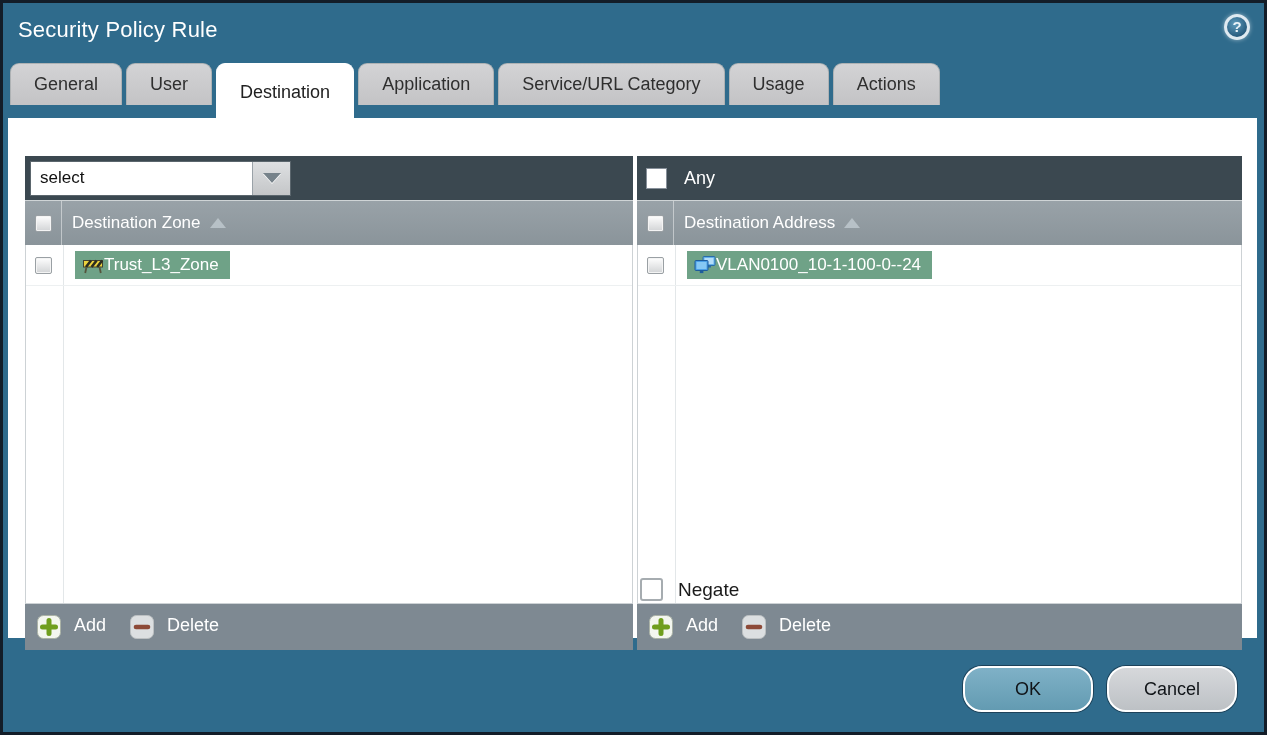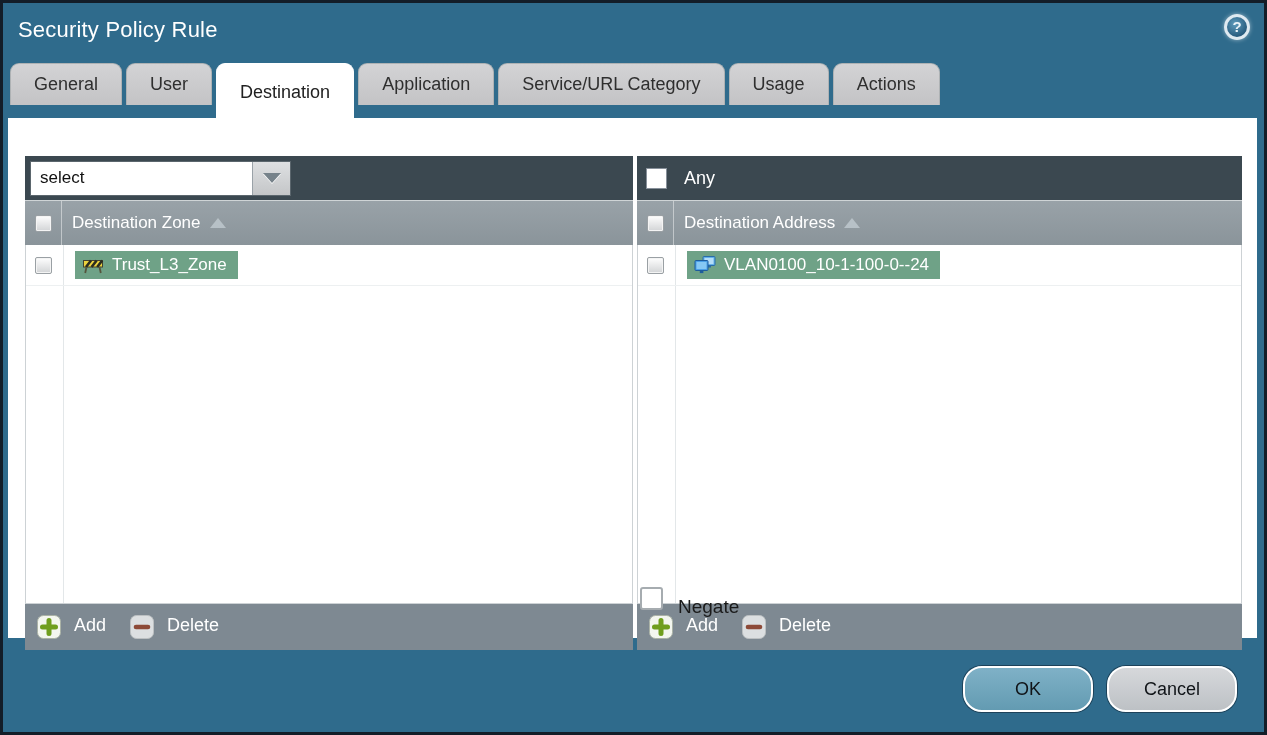--- a/index.html
+++ b/index.html
@@ -46,33 +46,33 @@
   .cb{width:17px;height:17px;background:linear-gradient(#fefefe,#d2d4d6);
     border:1px solid #9aa0a4;border-radius:2px;box-shadow:inset 0 0 0 1px #f4f4f4;cursor:pointer;}
   .coltitle{color:#fff;font-size:17px;margin-left:10px;display:flex;align-items:center;cursor:pointer;}
   .tri-up{width:0;height:0;border-left:8px solid transparent;border-right:8px solid transparent;
     border-bottom:10px solid #b7c1c7;margin-left:9px;}
   
   .rows{flex:1;background:#fff;position:relative;border:1px solid #cdd2d5;border-top:none;overflow:hidden;}
   .rows .vline{position:absolute;left:37px;top:0;bottom:0;border-right:1px solid #e3e7e9;}
   .row{height:41px;display:flex;align-items:center;border-bottom:1px solid #edf0f1;position:relative;}
   .row .cb{margin-left:9px;}
-  .chip{margin-left:23px;height:28px;display:inline-flex;align-items:center;gap:8px;
+  .chip{margin-left:23px;height:28px;display:inline-flex;align-items:center;
     background:#6fa287;color:#fff;font-size:17px;padding:0 11px 0 7px;cursor:pointer;}
   
   .pfoot{height:46px;background:#7e8992;display:flex;align-items:center;padding-left:12px;flex:none;}
   .tool{display:flex;gap:13px;cursor:pointer;}
   .tool .lbl{color:#fff;font-size:18px;}
   .tool.disabled{cursor:default;}
   .tool.disabled .lbl{color:#ffffff;}
   .tool + .tool{margin-left:24px;}
   
   .negate{position:absolute;left:632px;top:460px;display:flex;align-items:center;}
   .negcb{width:23px;height:23px;background:#fff;border:2px solid #a6acb0;border-radius:3px;cursor:pointer;}
-  .neglabel{font-size:19px;color:#1a1a1a;margin-left:15px;margin-top:18px;}
+  .neglabel{font-size:19px;color:#1a1a1a;margin-left:15px;}
   
   .btn{position:absolute;top:663px;width:130px;height:46px;border-radius:19px;border:2px solid #fff;
     font-size:18px;color:#101418;display:flex;align-items:center;justify-content:center;
     box-shadow:0 0 0 1px rgba(8,18,28,.45);cursor:pointer;z-index:3;}
   .btn.ok{left:960px;background:linear-gradient(#7fb1c7,#639bb2);}
   .btn.cancel{left:1104px;background:linear-gradient(#d6d8db,#bdc1c5);}
 </style>
 </head>
 <body>
 

